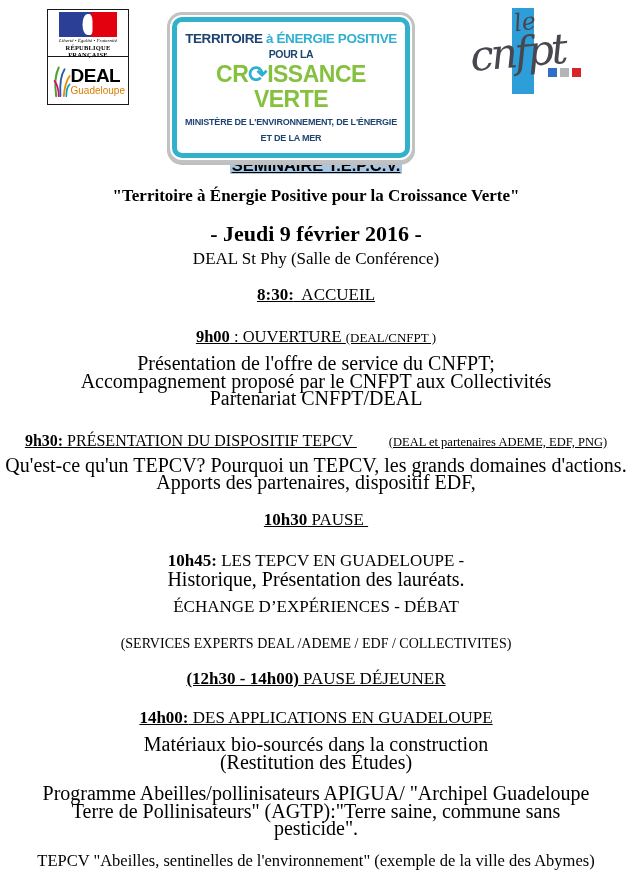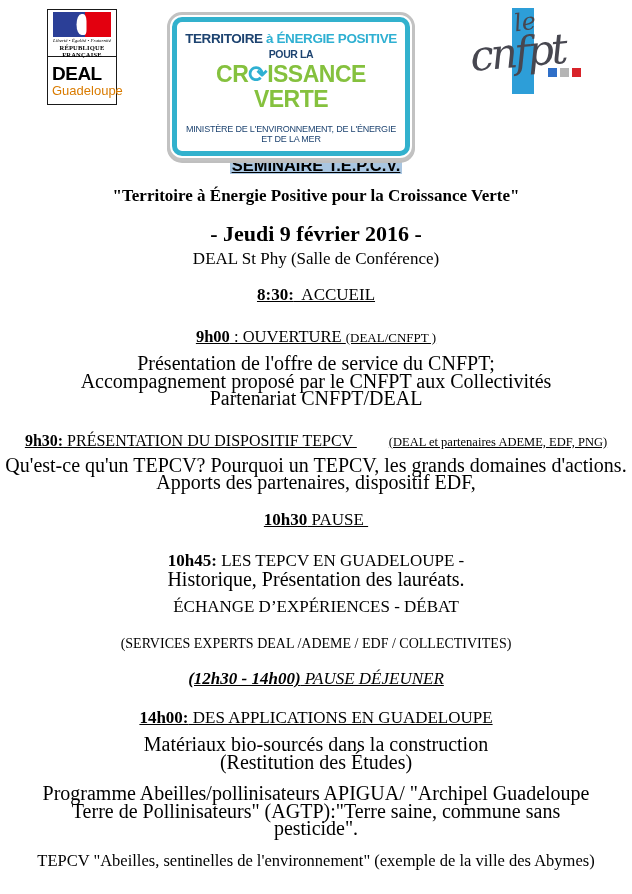--- a/index.html
+++ b/index.html
@@ -5,21 +5,21 @@
   html,body { margin:0; padding:0; background:#ffffff; }
   .page {
     position:relative; width:632px; height:894px; margin:0 auto;
     background:#ffffff; overflow:hidden;
     font-family:"Liberation Serif", serif; color:#000;
   }
 
   
   .header { position:relative; height:118px; }
 
-  .logo-left { position:absolute; left:47px; top:9px; width:70px; }
+  .logo-left { position:absolute; left:47px; top:9px; width:82px; }
   .rf-box {
     border:1px solid #1a1a1a; background:#fff; box-sizing:border-box;
     height:48px; text-align:center; padding:2px 2px 1px;
   }
   .rf-flag { width:58px; height:25px; margin:0 auto; display:flex; position:relative; }
   .rf-blue { width:55%; background:#2b3f97; }
   .rf-red  { flex:1; background:#e3000f; }
   .rf-marianne {
     position:absolute; left:50%; top:2px; width:10px; height:21px;
     transform:translateX(-55%);
@@ -32,40 +32,40 @@
   .deal-box {
     border:1px solid #1a1a1a; border-top:none; background:#fff; box-sizing:border-box;
     height:48px; display:flex; align-items:center; padding:3px 3px 3px 4px;
   }
   .deal-text { line-height:1; }
   .deal-name {
     font-family:"Liberation Sans", sans-serif; font-weight:bold;
     font-size:19px; letter-spacing:-0.5px; color:#000;
   }
   .deal-region {
-    font-family:"Liberation Sans", sans-serif; font-size:13px; color:#d97b00;
+    font-family:"Liberation Sans", sans-serif; font-size:10px; color:#d97b00;
     margin-top:1px;
   }
 
   .banner { position:absolute; left:167px; top:12px; width:248px; box-sizing:border-box; }
   .banner-outer {
     border:3px solid #c2c2c2; border-radius:15px; background:#fff; padding:2px;
     box-shadow:0 2px 0 #bfbfbf;
   }
   .banner-inner {
     border:5px solid #32b1cd; border-radius:10px; background:#fff;
     padding:9px 4px 7px; text-align:center;
   }
   .b-line1 { font-family:"Liberation Sans", sans-serif; font-weight:bold; font-size:13.5px; letter-spacing:-0.4px; line-height:15px; }
   .navy { color:#1d4370; }
   .teal { color:#2fb0d2; }
   .b-small { font-size:10.5px; }
   .b-line2 { font-family:"Liberation Sans", sans-serif; font-weight:bold; font-size:23px; letter-spacing:-0.5px; color:#85c13e; line-height:25px; }
   .o-arrow { color:#2fb0d2; }
-  .b-line3 { font-family:"Liberation Sans", sans-serif; font-weight:normal; font-size:9px; letter-spacing:-0.2px; color:#1d4370; margin-top:12px; line-height:10px; }
+  .b-line3 { font-family:"Liberation Sans", sans-serif; font-weight:bold; font-size:9px; letter-spacing:-0.2px; color:#1d4370; margin-top:2px; line-height:16px; }
 
   .cnfpt-logo { position:absolute; right:40px; top:6px; width:124px; height:98px; }
   .cnfpt-bar { position:absolute; left:44px; top:2px; width:22px; height:86px; background:#2d9ed8; }
   .cnfpt-le {
     position:absolute; left:46px; top:2px;
     font-family:"DejaVu Serif", serif; font-style:italic;
     font-size:24px; color:#474750; transform:rotate(-8deg);
   }
   .cnfpt-script {
     position:absolute; left:2px; top:22px;
@@ -98,21 +98,21 @@
   #event-place   { margin-top:2px;  font-size:17px; }
   #accueil       { margin-top:16px; }
   #ouverture     { margin-top:22px; font-size:16.5px; }
   #ouv-d1        { margin-top:8px; }
   #presentation  { margin-top:24px; font-size:16px; }
   #pres-d1       { margin-top:7px; }
   #pause         { margin-top:18px; }
   #tepcv-g       { margin-top:21px; }
   #echange       { margin-top:9px; }
   #services      { margin-top:19px; font-size:14px; }
-  #dejeuner      { margin-top:17px;font-style:italic; }
+  #dejeuner      { margin-top:17px; }
   #applications  { margin-top:19px; }
   #app-d1        { margin-top:8px; }
   #apigua        { margin-top:14px; max-width:566px; margin-left:auto; margin-right:auto; }
   #abeilles      { margin-top:13px; font-size:16.5px; }
 </style>
 </head>
 <body>
 
 <div class="page">
 

